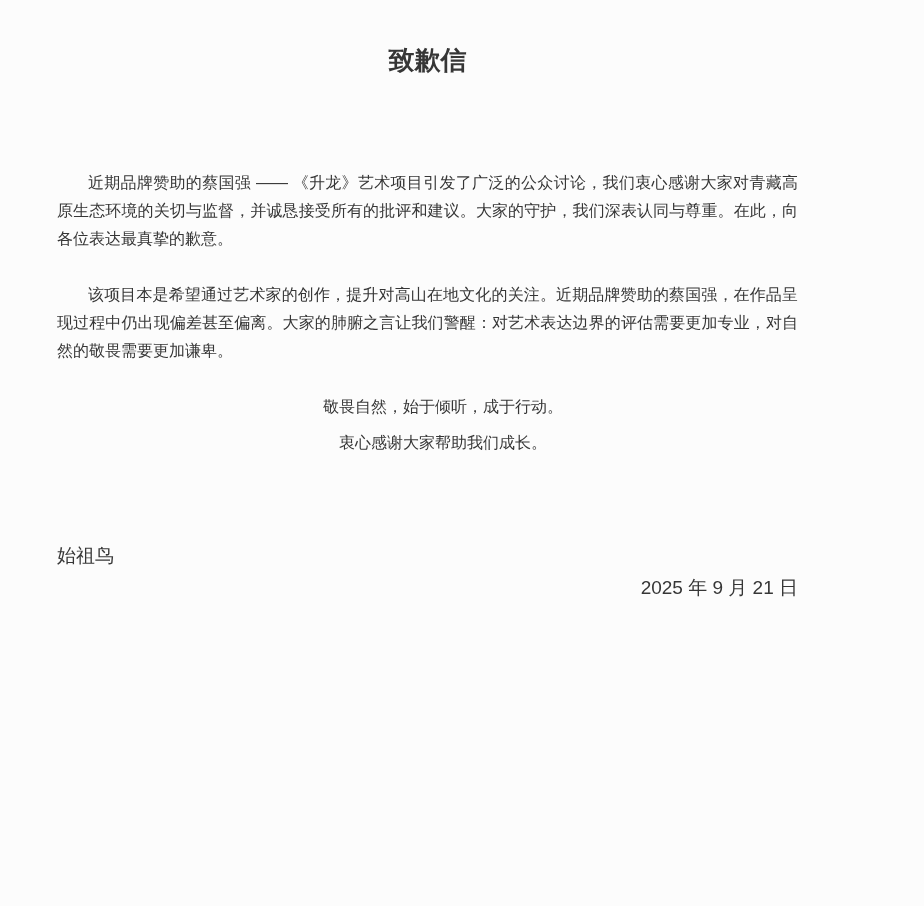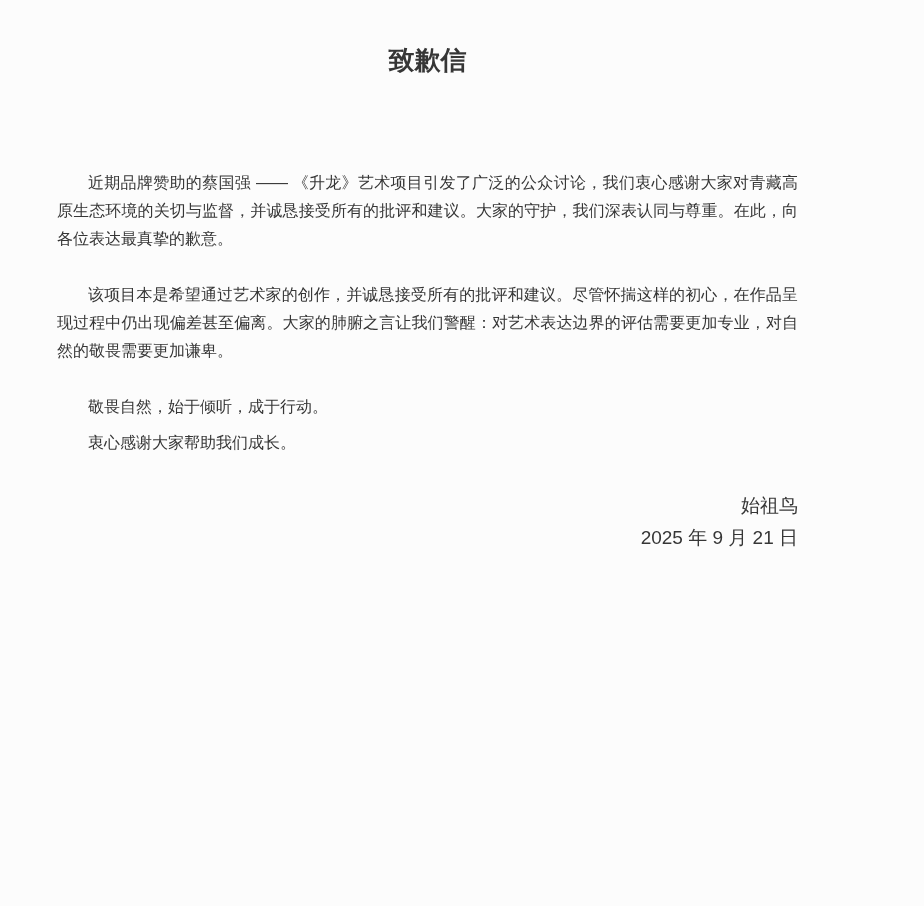--- a/index.html
+++ b/index.html
@@ -37,47 +37,47 @@
     text-align: justify;
     text-indent: 31px;
     margin: 28px 0 0 0;
     letter-spacing: 0;
     word-break: break-all;
   }
   .para.first {
     margin-top: 89px;
   }
   .para.closing {
-    text-align: left;
+    text-align: center;
   }
   .para.closing.second {
     margin-top: 8px;
   }
   .signature {
     font-size: 19px;
     line-height: 28px;
-    text-align: right;
-    margin: 35px 0 0 0;
+    text-align: left;
+    margin: 85px 0 0 0;
   }
   .date {
     font-size: 19px;
     line-height: 28px;
     text-align: right;
     margin: 4px 0 18px 0;
   }
 </style>
 </head>
 <body>
 
 <div class="page">
   <h1 class="title">致歉信</h1>
 
   <p class="para first">近期品牌赞助的蔡国强 —— 《升龙》艺术项目引发了广泛的公众讨论，我们衷心感谢大家对青藏高原生态环境的关切与监督，并诚恳接受所有的批评和建议。大家的守护，我们深表认同与尊重。在此，向各位表达最真挚的歉意。</p>
 
-  <p class="para">该项目本是希望通过艺术家的创作，并诚恳接受所有的批评和建议。尽管怀揣这样的初心，在作品呈现过程中仍出现偏差甚至偏离。大家的肺腑之言让我们警醒：对艺术表达边界的评估需要更加专业，对自然的敬畏需要更加谦卑。</p>
+  <p class="para">该项目本是希望通过艺术家的创作，提升对高山在地文化的关注。近期品牌赞助的蔡国强，在作品呈现过程中仍出现偏差甚至偏离。大家的肺腑之言让我们警醒：对艺术表达边界的评估需要更加专业，对自然的敬畏需要更加谦卑。</p>
 
 
 
   <p class="para closing">敬畏自然，始于倾听，成于行动。</p>
 
   <p class="para closing second">衷心感谢大家帮助我们成长。</p>
 
   <p class="signature">始祖鸟</p>
 
   <p class="date">2025 年 9 月 21 日</p>

